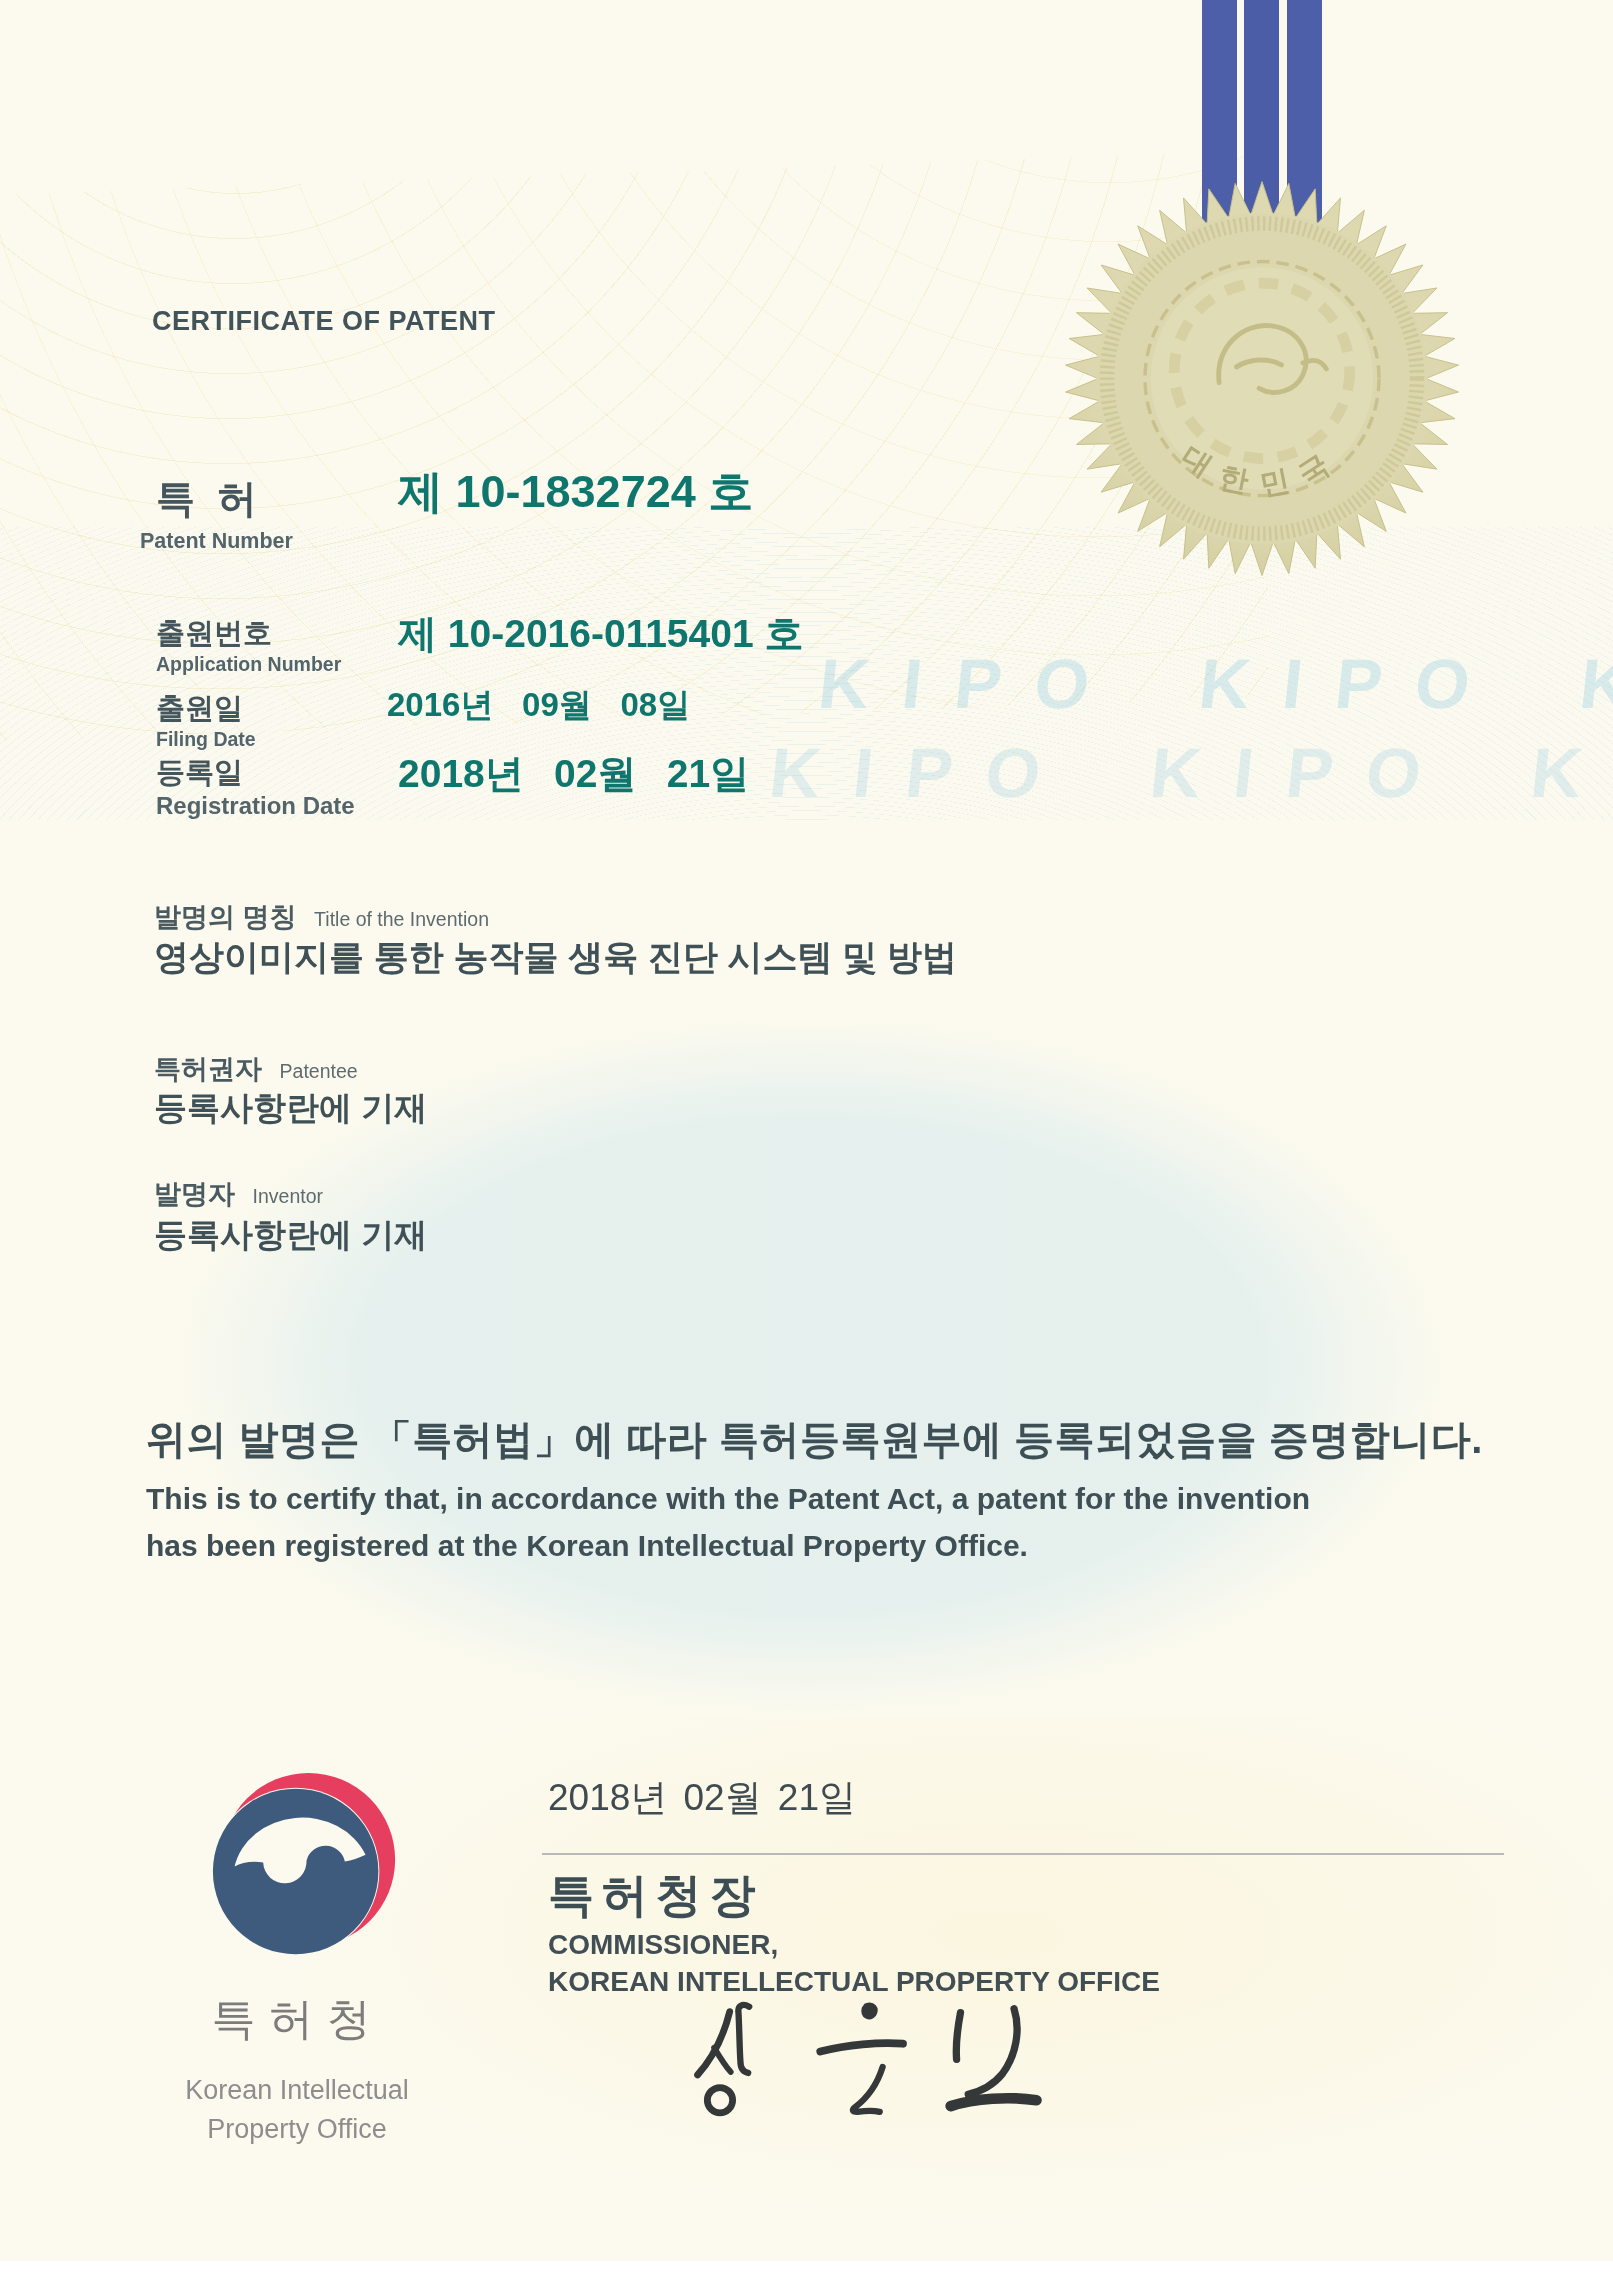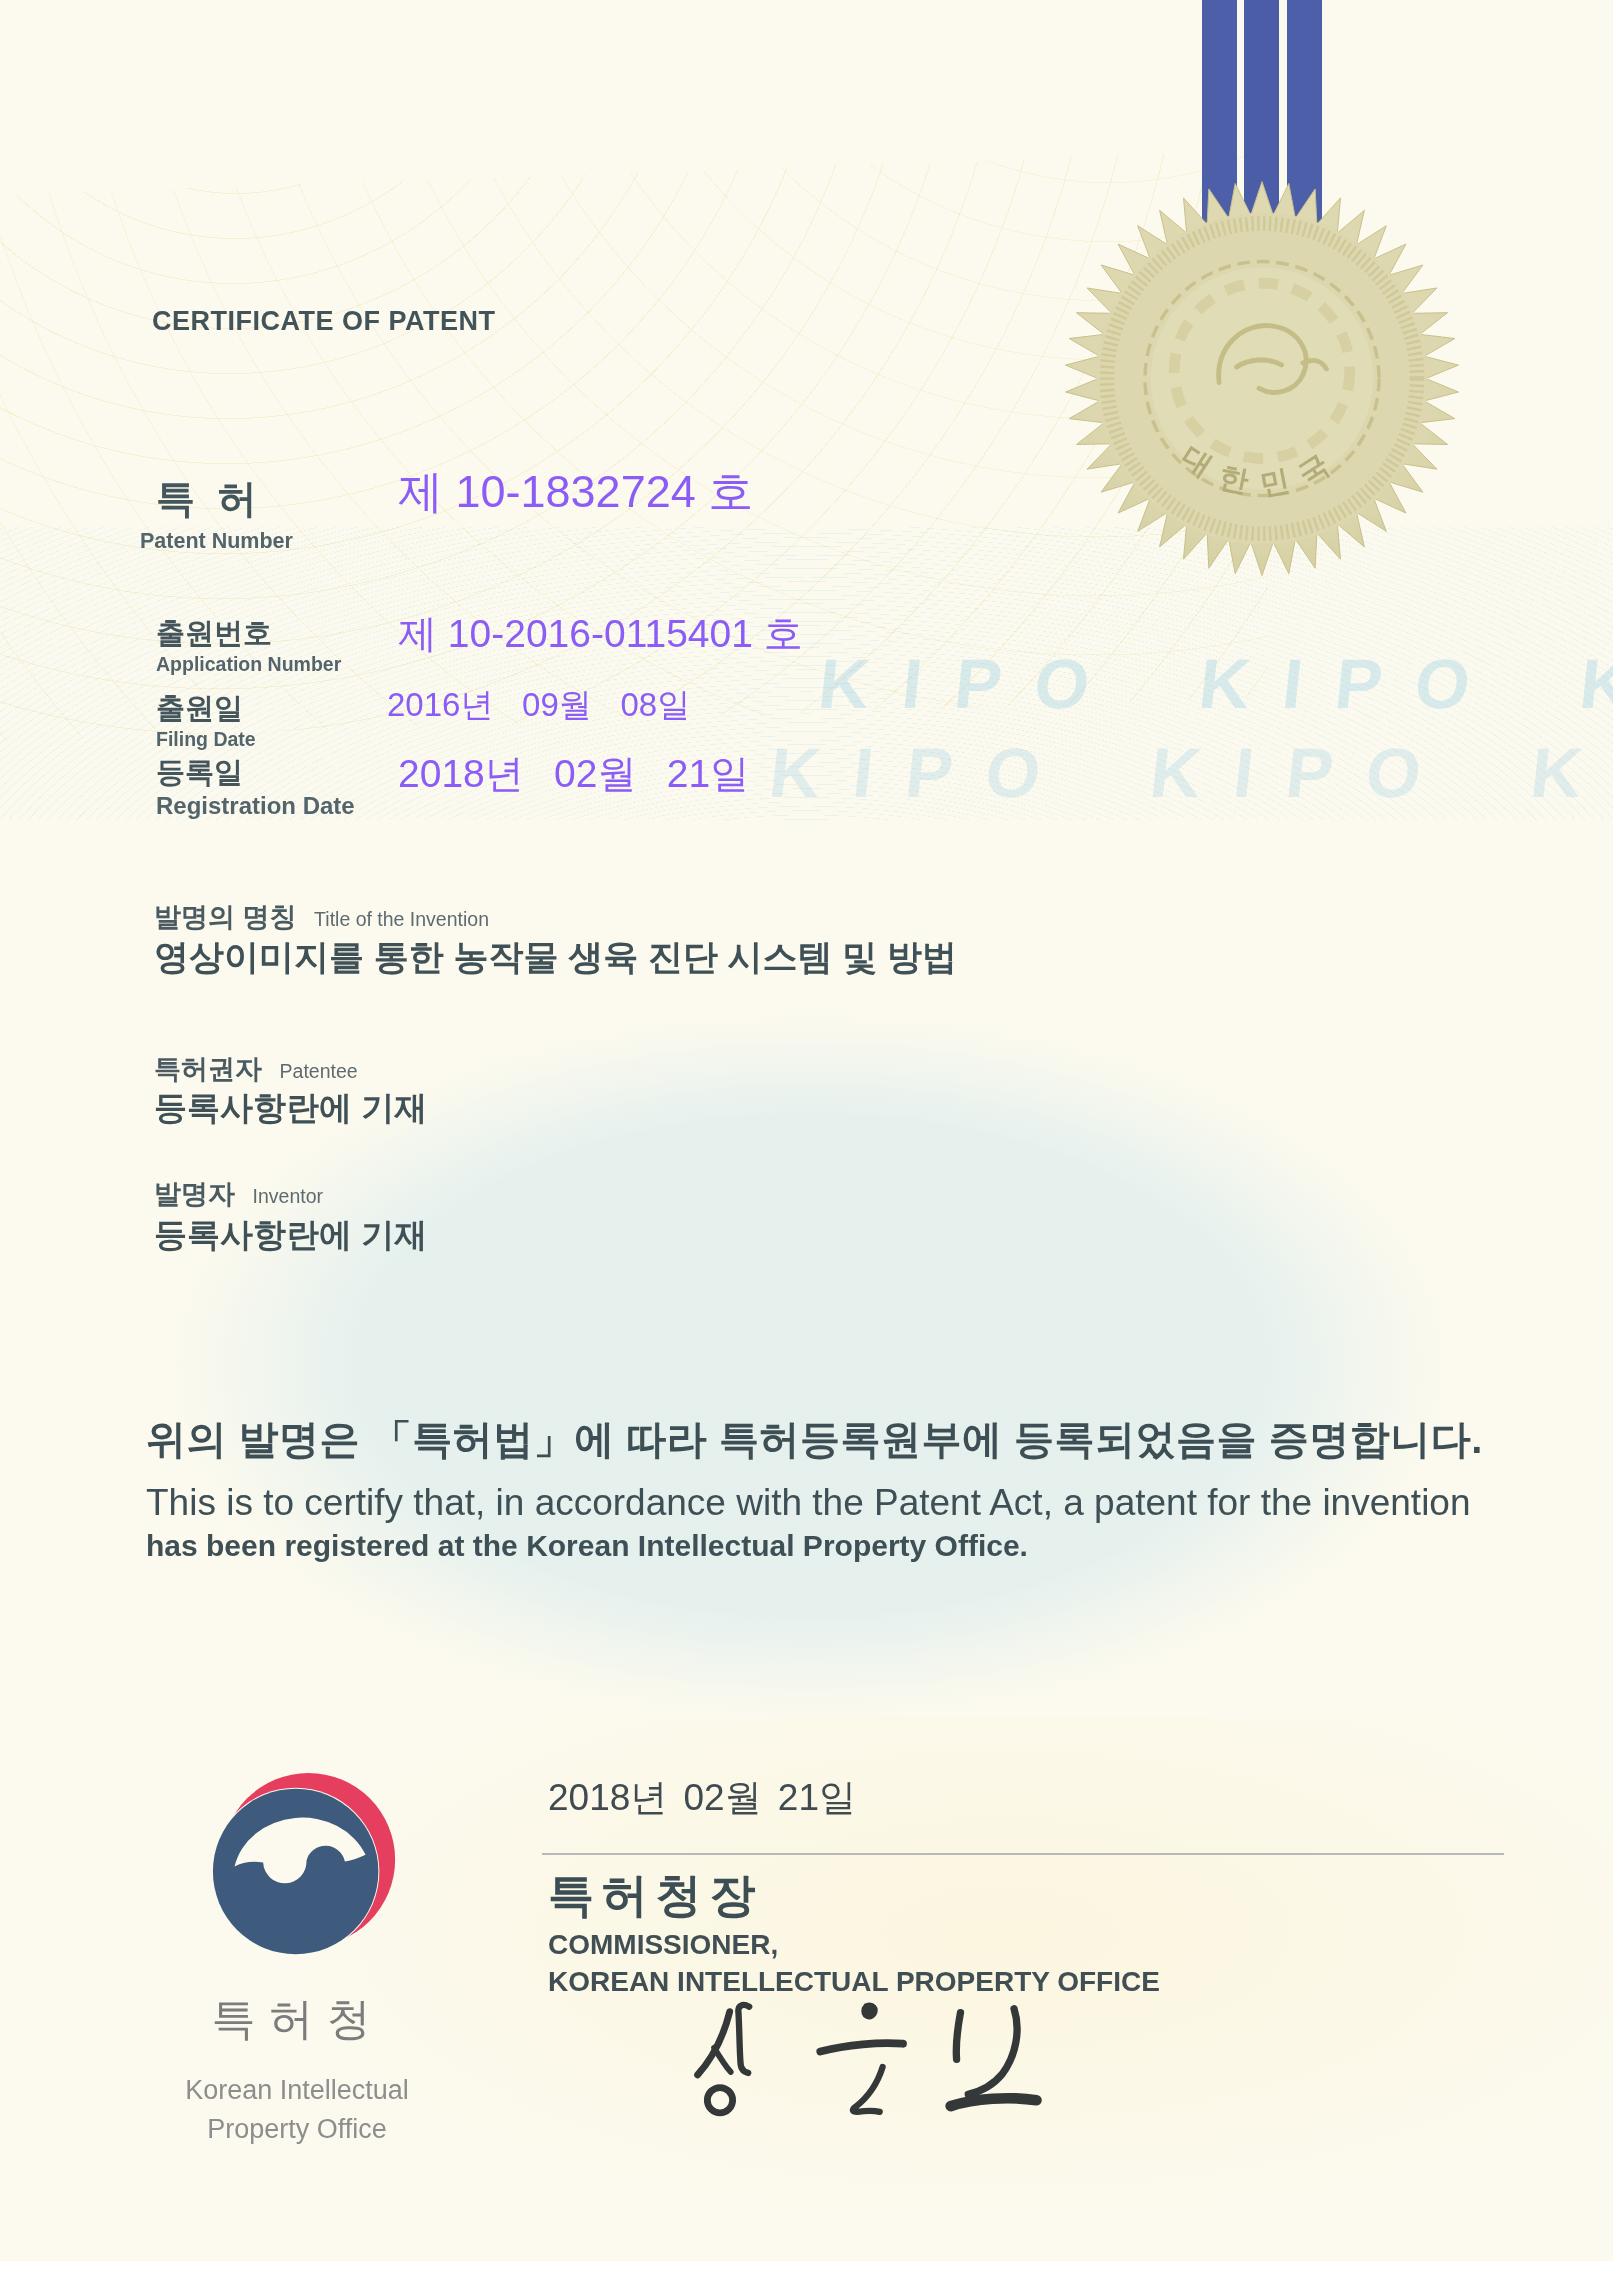--- a/index.html
+++ b/index.html
@@ -52,21 +52,21 @@
   .medal{position:absolute;left:1061px;top:166px;width:402px;height:431px;}
   .kipo-logo{position:absolute;left:207px;top:1771px;width:197px;height:197px;}
   .signature{position:absolute;left:671px;top:1997px;width:392px;height:148px;}
   
   .abs{position:absolute;white-space:nowrap;}
   .title-ko{left:148px;top:207px;font-size:80px;font-weight:700;letter-spacing:9.8px;color:#3c4e55;}
   .title-en{left:152px;top:306px;font-size:27px;font-weight:700;letter-spacing:0.5px;color:#42535a;}
 
   .lbl-ko{font-weight:700;color:#44555c;}
   .lbl-en{font-weight:600;color:#54646b;}
-  .val{font-weight:400;color:#8b5cf6;}
+  .val{font-weight:700;color:#0f766e;}
 
   .f1-ko{left:156px;top:472px;font-size:39px;letter-spacing:5.9px;}
   .f1-en{left:140px;top:529px;font-size:21.5px;}
   .f1-val{left:398px;top:462px;font-size:45px;}
 
   .f2-ko{left:156px;top:614px;font-size:29px;}
   .f2-en{left:156px;top:653px;font-size:19.5px;}
   .f2-val{left:398px;top:607px;font-size:39px;}
 
   .f3-ko{left:156px;top:689px;font-size:29px;}
@@ -83,21 +83,21 @@
 
   .pat-lbl{left:154px;top:1051px;font-size:27px;font-weight:600;color:#4a5a61;}
   .pat-lbl .en{font-size:19.5px;font-weight:400;color:#5d6b70;margin-left:17.6px;}
   .pat-val{left:154px;top:1086px;font-size:33px;font-weight:700;color:#3f5156;}
 
   .invr-lbl{left:154px;top:1176px;font-size:27px;font-weight:600;color:#4a5a61;}
   .invr-lbl .en{font-size:19.5px;font-weight:400;color:#5d6b70;margin-left:17.6px;}
   .invr-val{left:154px;top:1213px;font-size:33px;font-weight:700;color:#3f5156;}
 
   .stmt-ko{left:146px;top:1412px;font-size:40px;font-weight:700;color:#3d4f55;letter-spacing:0.5px;}
-  .stmt-en1{left:146px;top:1482px;font-size:37px;font-weight:400;color:#3e4f55;}
+  .stmt-en1{left:146px;top:1482px;font-size:30px;font-weight:700;color:#3e4f55;}
   .stmt-en2{left:146px;top:1529px;font-size:30px;font-weight:700;color:#3e4f55;}
 
   .issue-date{left:548px;top:1773px;font-size:37px;font-weight:400;color:#3f4b50;word-spacing:5.9px;}
   .issue-rule{position:absolute;left:542px;top:1853px;width:962px;height:0;border-top:2px solid #b9b9b9;}
   .comm-ko{left:548px;top:1865px;font-size:46px;font-weight:700;letter-spacing:7.8px;color:#3c4d54;}
   .comm-en1{left:548px;top:1929px;font-size:28px;font-weight:700;color:#414f55;}
   .comm-en2{left:548px;top:1966px;font-size:28px;font-weight:700;color:#414f55;}
 
   .agency-ko{left:176px;top:1990px;width:244px;text-align:center;font-size:44px;font-weight:500;letter-spacing:13.7px;color:#7c7c7c;}
   .agency-en{left:146px;top:2071px;width:302px;text-align:center;font-size:27px;line-height:39px;color:#8d8d8d;white-space:normal;}

